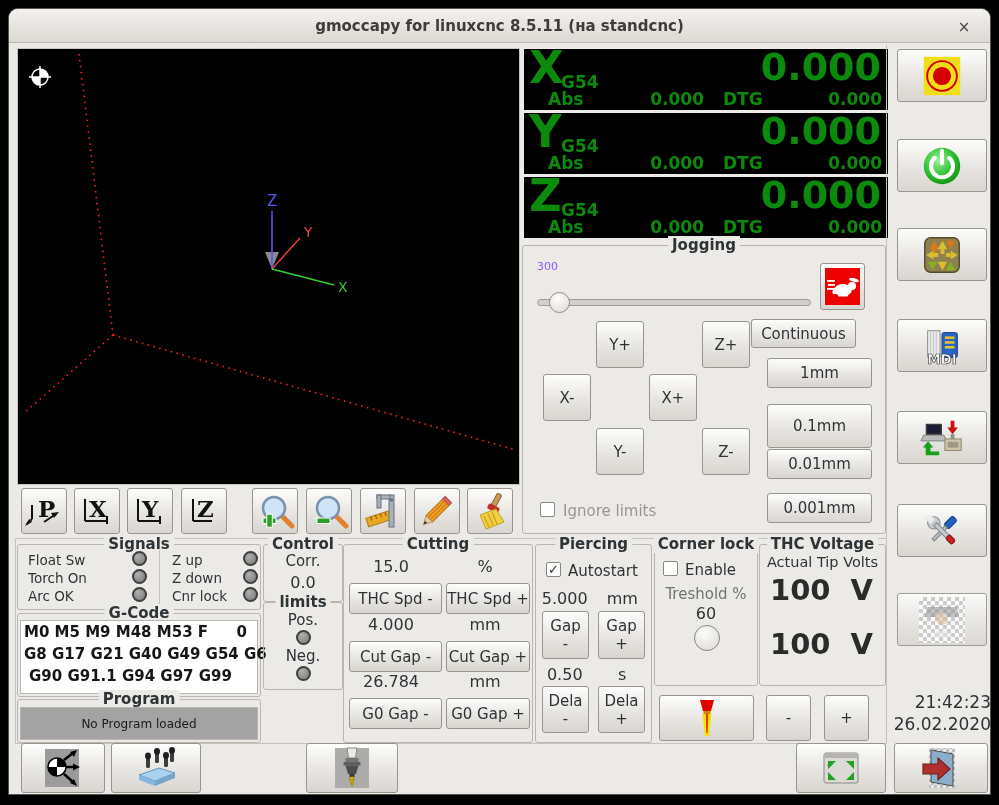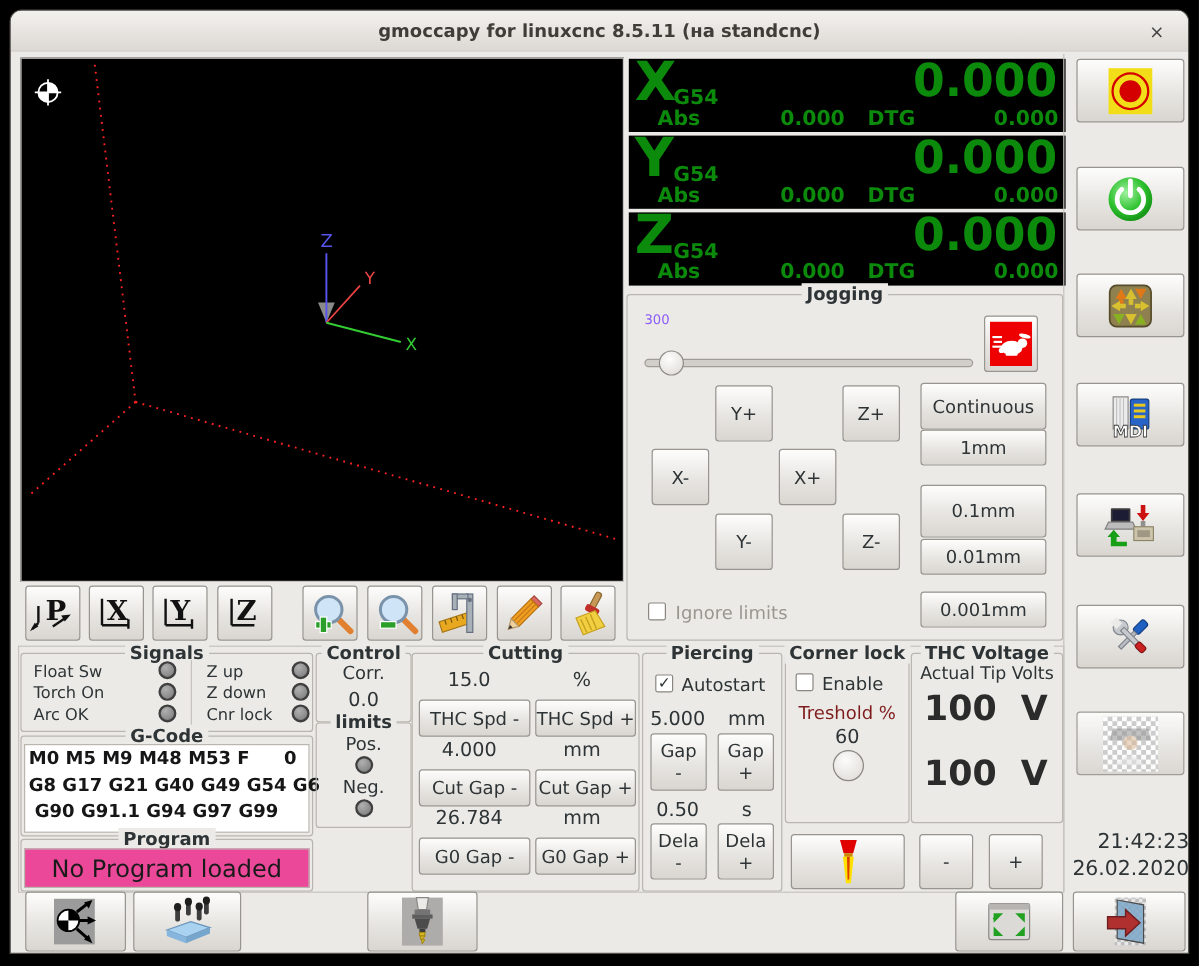--- a/index.html
+++ b/index.html
@@ -222,21 +222,21 @@
           <rect x="13" y="26" width="10" height="2.5" rx="1"></rect>
         </g>
       </svg>
     </div>
     <div class="btn" style="left:73px;top:75px;width:48px;height:47px">Y+</div>
     <div class="btn" style="left:179px;top:75px;width:48px;height:47px">Z+</div>
     <div class="btn" style="left:20px;top:128px;width:48px;height:47px">X-</div>
     <div class="btn" style="left:126px;top:128px;width:48px;height:47px">X+</div>
     <div class="btn" style="left:73px;top:182px;width:48px;height:47px">Y-</div>
     <div class="btn" style="left:179px;top:182px;width:48px;height:47px">Z-</div>
-    <div class="btn" style="left:244px;top:73px;width:105px;height:39px">Continuous</div>
+    <div class="btn" style="left:228px;top:73px;width:105px;height:29px">Continuous</div>
     <div class="btn" style="left:244px;top:112px;width:105px;height:30px">1mm</div>
     <div class="btn" style="left:244px;top:158px;width:105px;height:44px">0.1mm</div>
     <div class="btn" style="left:244px;top:203px;width:105px;height:30px">0.01mm</div>
     <div class="btn" style="left:244px;top:247px;width:105px;height:30px">0.001mm</div>
     <div class="checkbox" style="left:17px;top:256px"></div>
     <span class="abs gray-label" style="left:40px;top:256px;font-size:15px">Ignore limits</span>
   </div>
 
   <div class="abs" style="left:6px;top:529px;width:872px;height:206px;border:1px solid #c6c3be"></div>
 
@@ -261,21 +261,21 @@
     <span class="legend">G-Code</span>
     <div class="abs" style="left:2px;top:6px;width:238px;height:74px;background:#fff;border:1px solid #b9b6b0">
       <div class="gcode-line" style="display:flex;justify-content:space-between;padding-right:10px"><span>M0 M5 M9 M48 M53 F</span><span>0</span></div>
       <div class="gcode-line">G8 G17 G21 G40 G49 G54 G6</div>
       <div class="gcode-line" style="padding-left:8px">G90 G91.1 G94 G97 G99</div>
     </div>
   </div>
 
   <div class="frame" style="left:8px;top:690px;width:244px;height:44px">
     <span class="legend">Program</span>
-    <div class="abs" style="left:2px;top:7px;width:238px;height:33px;background:#ec4899;border:1px solid #b9b6b0;display:flex;align-items:center;justify-content:center;font-size:20px;color:#1a1a1a">No Program loaded</div>
+    <div class="abs" style="left:2px;top:7px;width:238px;height:33px;background:#a3a3a3;border:1px solid #b9b6b0;display:flex;align-items:center;justify-content:center;font-size:12px;color:#1a1a1a">No Program loaded</div>
   </div>
 
   <div class="frame" style="left:254px;top:535px;width:80px;height:58px">
     <span class="legend">Control</span>
     <div class="abs" style="left:0;top:7px;width:100%;text-align:center;font-size:15px;color:#2e3436">Corr.</div>
     <div class="abs" style="left:0;top:28px;width:100%;text-align:center;font-size:16px;color:#2e3436">0.0</div>
   </div>
   <div class="frame" style="left:254px;top:593px;width:80px;height:88px">
     <span class="legend">limits</span>
     <div class="abs" style="left:0;top:8px;width:100%;text-align:center;font-size:15px;color:#2e3436">Pos.</div>
@@ -333,21 +333,21 @@
     <div class="btn two-line" style="left:62px;top:141px;width:47px;height:47px">
         <span>Dela</span>
         <span>+</span>
       </div>
   </div>
 
   <div class="frame" style="left:645px;top:535px;width:104px;height:142px">
     <span class="legend">Corner lock</span>
     <div class="checkbox" style="left:8px;top:16px"></div>
     <span class="abs" style="left:30px;top:16px;font-size:15px;color:#2e3436">Enable</span>
-    <div class="abs" style="left:0;top:40px;width:100%;text-align:center;font-size:15px;color:#7f1d1d">Treshold %</div>
+    <div class="abs" style="left:0;top:40px;width:100%;text-align:center;font-size:15px;color:#737373">Treshold %</div>
     <div class="abs" style="left:0;top:59px;width:100%;text-align:center;font-size:16px;color:#2e3436">60</div>
     <div class="knob" style="left:39px;top:80px"></div>
   </div>
   <div class="btn" style="left:650px;top:686px;width:95px;height:46px">
     <svg width="30" height="38" viewBox="0 0 30 38">
       <polygon points="8,1 22,1 19,12 11,12" fill="#e00000"></polygon>
       <rect x="11.5" y="12" width="7" height="3" fill="#cc8800"></rect>
       <polygon points="10.5,15 19.5,15 17,37 13,37" fill="#ffe000"></polygon>
       <polygon points="13.8,15 16.2,15 15.7,34 14.3,34" fill="#e04000"></polygon>
     </svg>

